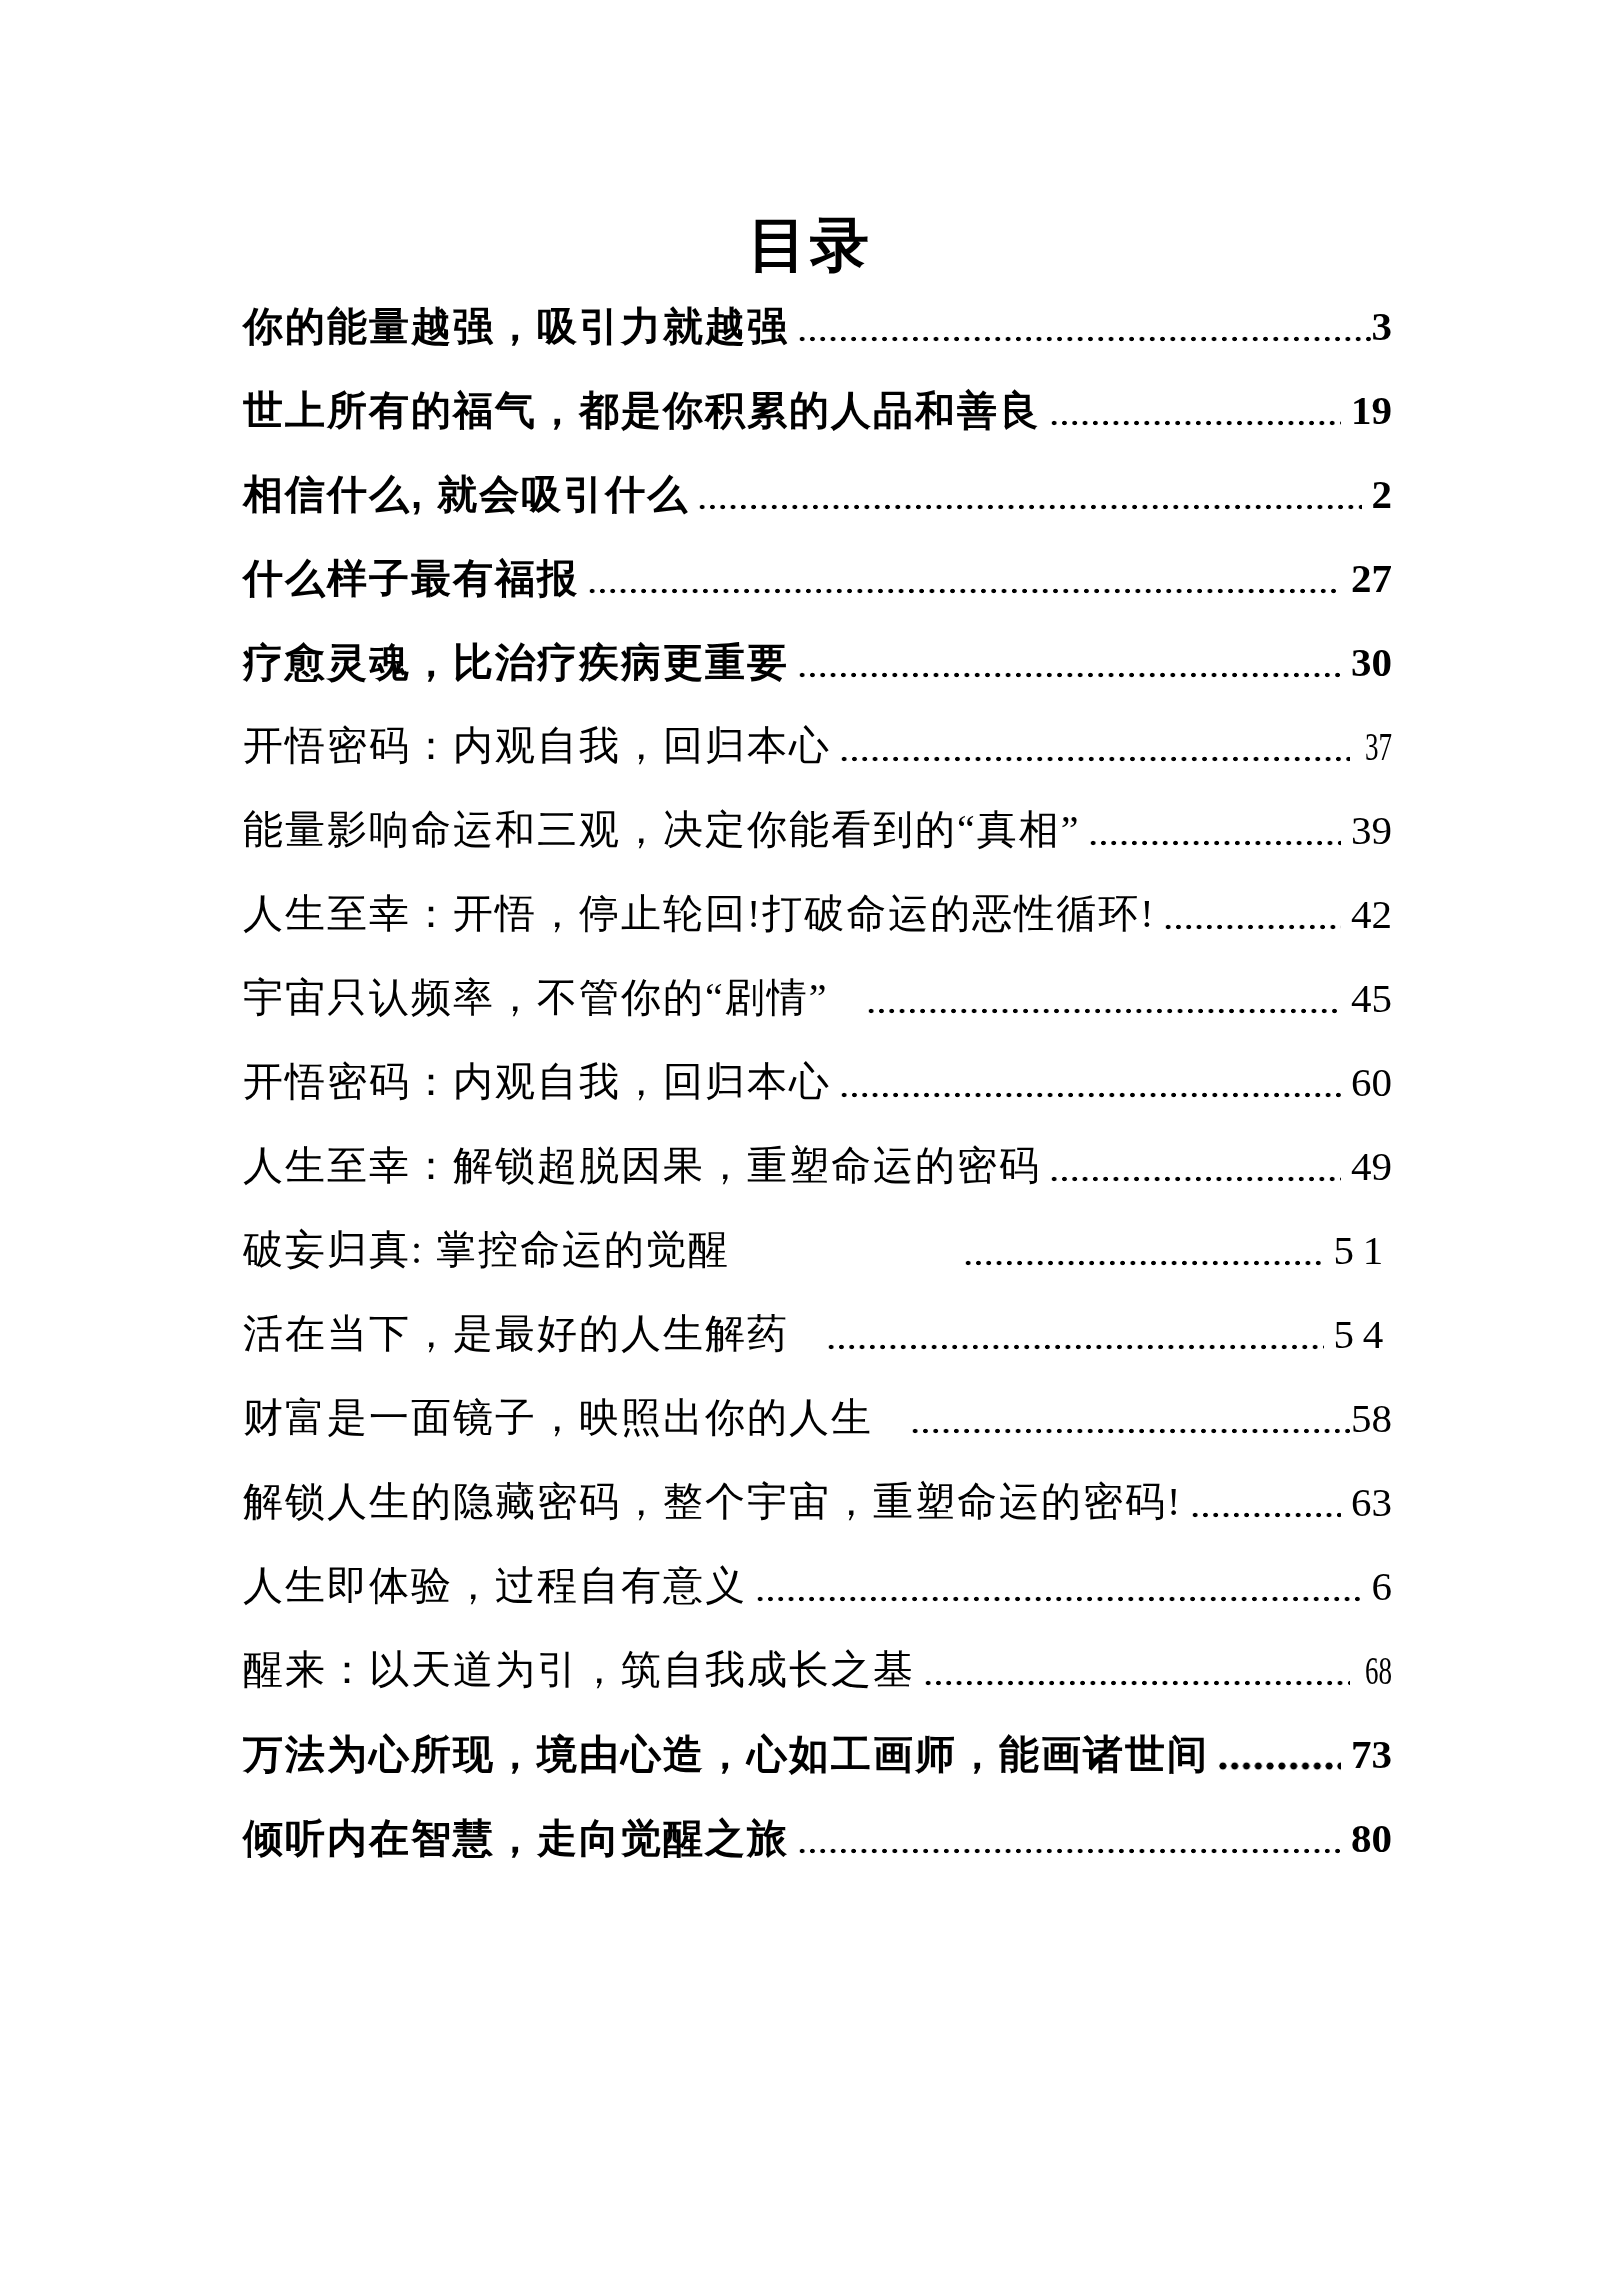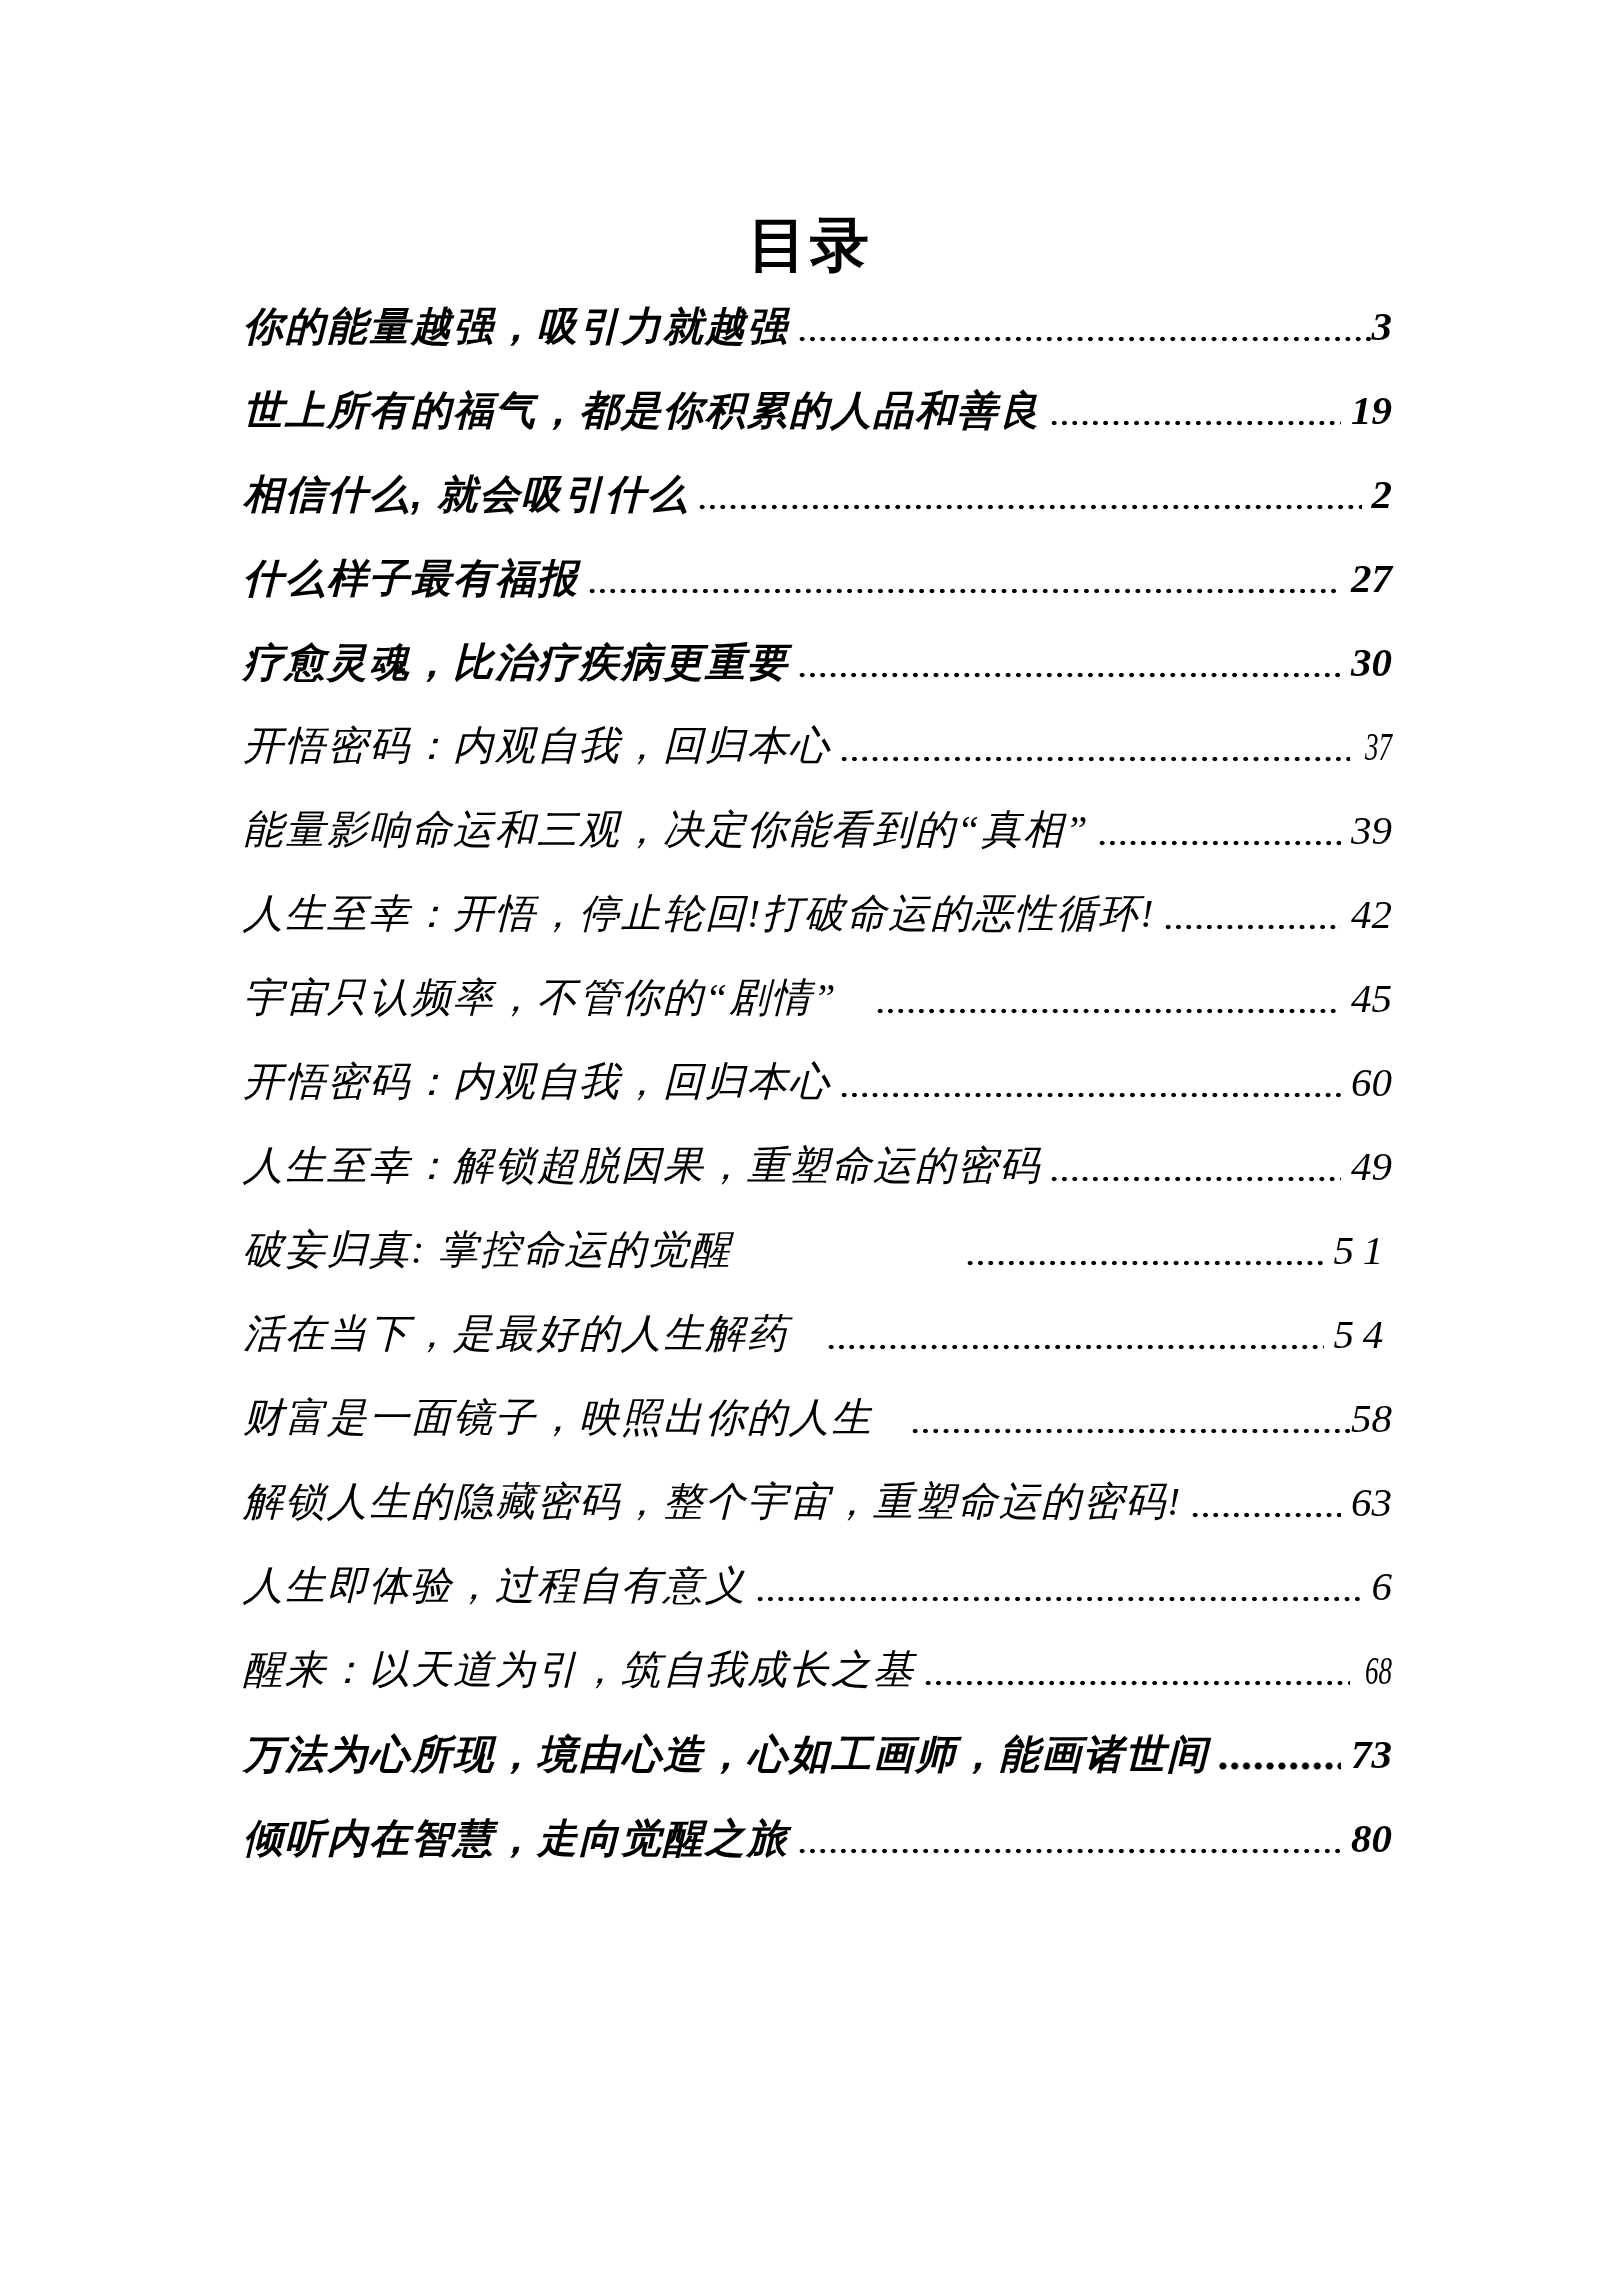--- a/index.html
+++ b/index.html
@@ -33,21 +33,20 @@
     top: 283px;
     left: 243px;
     width: 1149px;
   }
   .row {
     display: flex;
     align-items: flex-end;
     height: 84px;
     padding-bottom: 19.6px;
     box-sizing: border-box;
-    font-style: italic;
   }
   .t {
     font-size: 40px;
     line-height: 1.05;
     white-space: pre;
     letter-spacing: 2px;
   }
   .bold .t {
     font-family: "Liberation Sans", sans-serif;
     font-weight: 700;

